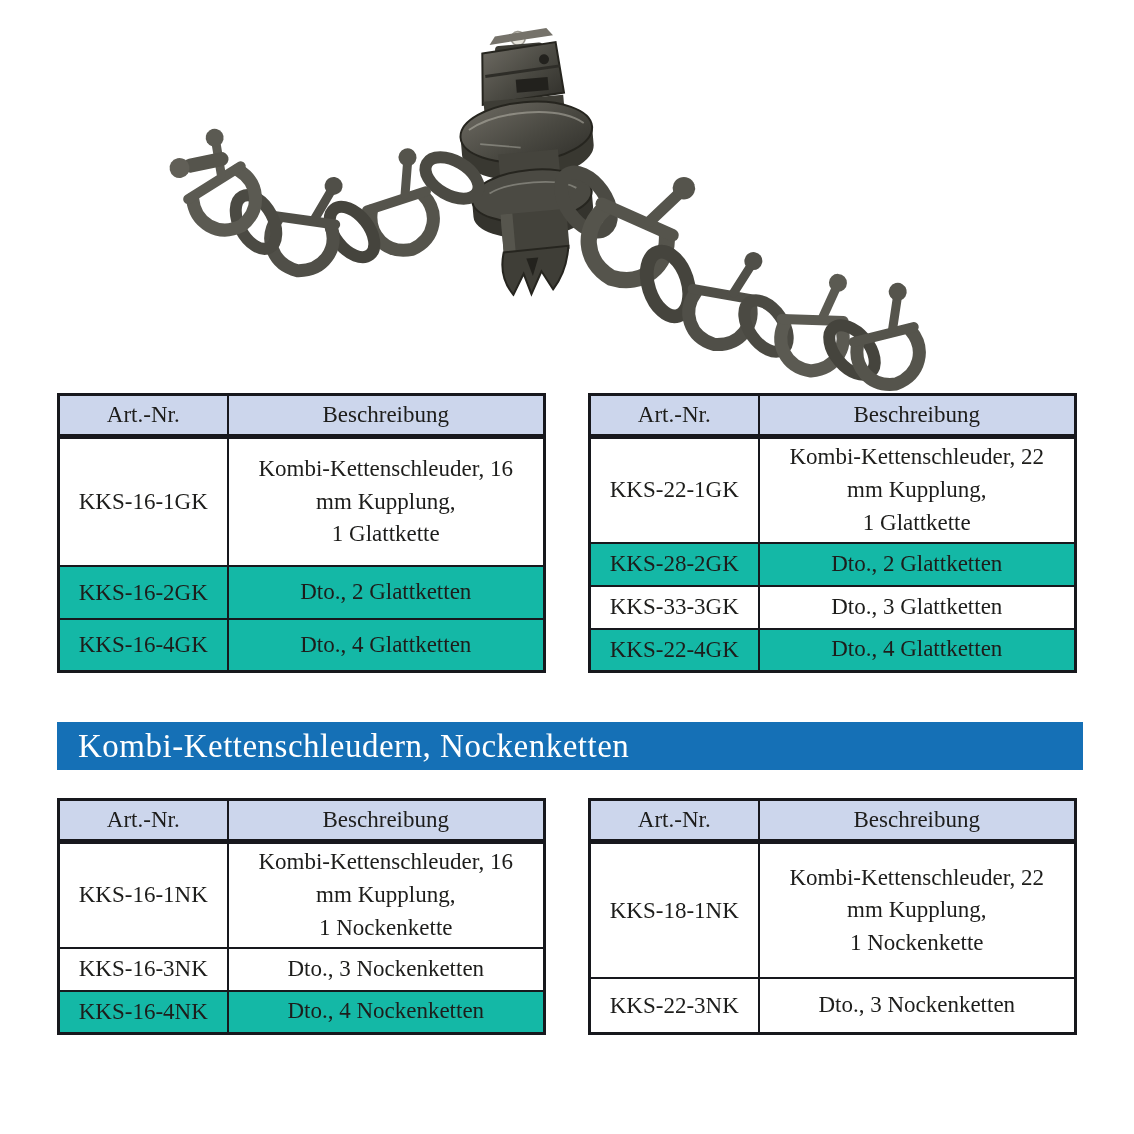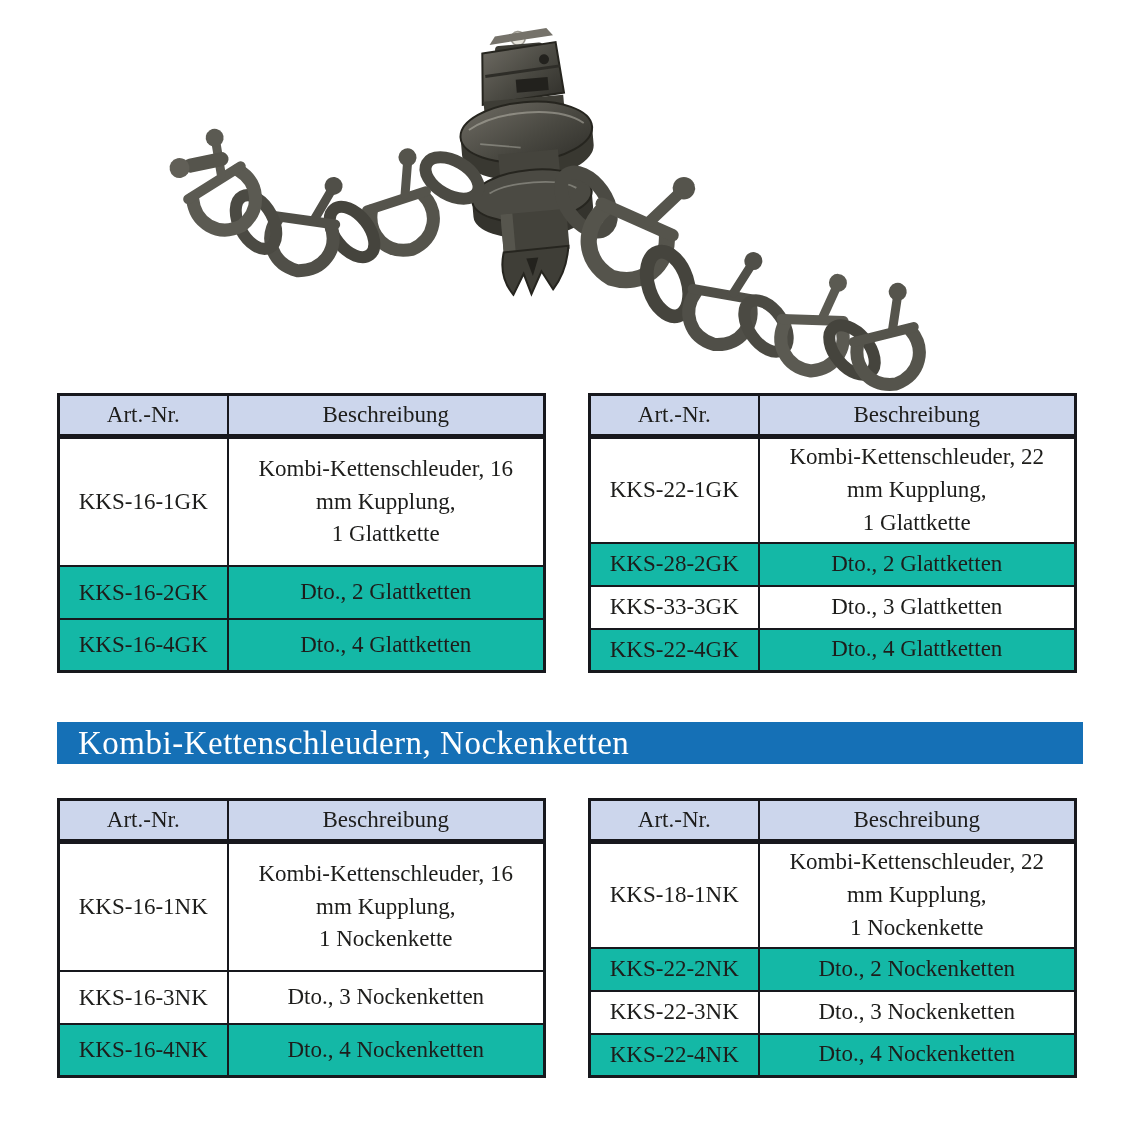--- a/index.html
+++ b/index.html
@@ -42,21 +42,21 @@
     border-bottom:5px solid #17181d;
   }
   table.spec tbody tr        { height:43px; }
   table.spec tbody tr.tall   { height:106px; }
   table.spec tbody tr.alt td { background:#14b8a6;margin-left:16px; }
   td.desc { white-space:pre-line; line-height:1.42; }
 
   
   .banner {
     position:absolute; left:57px; top:722px;
-    width:1026px; height:42px;
+    width:1026px; height:48px;
     background:#1570b6;
     color:#ffffff;
     display:flex; align-items:center;
     padding-left:21px; box-sizing:border-box;
     font-size:33px;
     letter-spacing:0.5px;
   }
 </style>
 </head>
 <body>
@@ -247,29 +247,21 @@
           <th>Beschreibung</th>
         </tr>
       </thead>
       <tbody>
         <tr class="tall">
           <td class="art">KKS-18-1NK</td>
           <td class="desc">Kombi-Kettenschleuder, 22
 mm Kupplung,
 1 Nockenkette</td>
         </tr>
-        <tr class="alt">
-          <td class="art">KKS-22-2NK</td>
-          <td class="desc">Dto., 2 Nockenketten</td>
-        </tr>
         <tr>
           <td class="art">KKS-22-3NK</td>
           <td class="desc">Dto., 3 Nockenketten</td>
         </tr>
-        <tr class="alt">
-          <td class="art">KKS-22-4NK</td>
-          <td class="desc">Dto., 4 Nockenketten</td>
-        </tr>
       </tbody>
     </table>
   </div>
 
 </div>
 
 </body></html>

